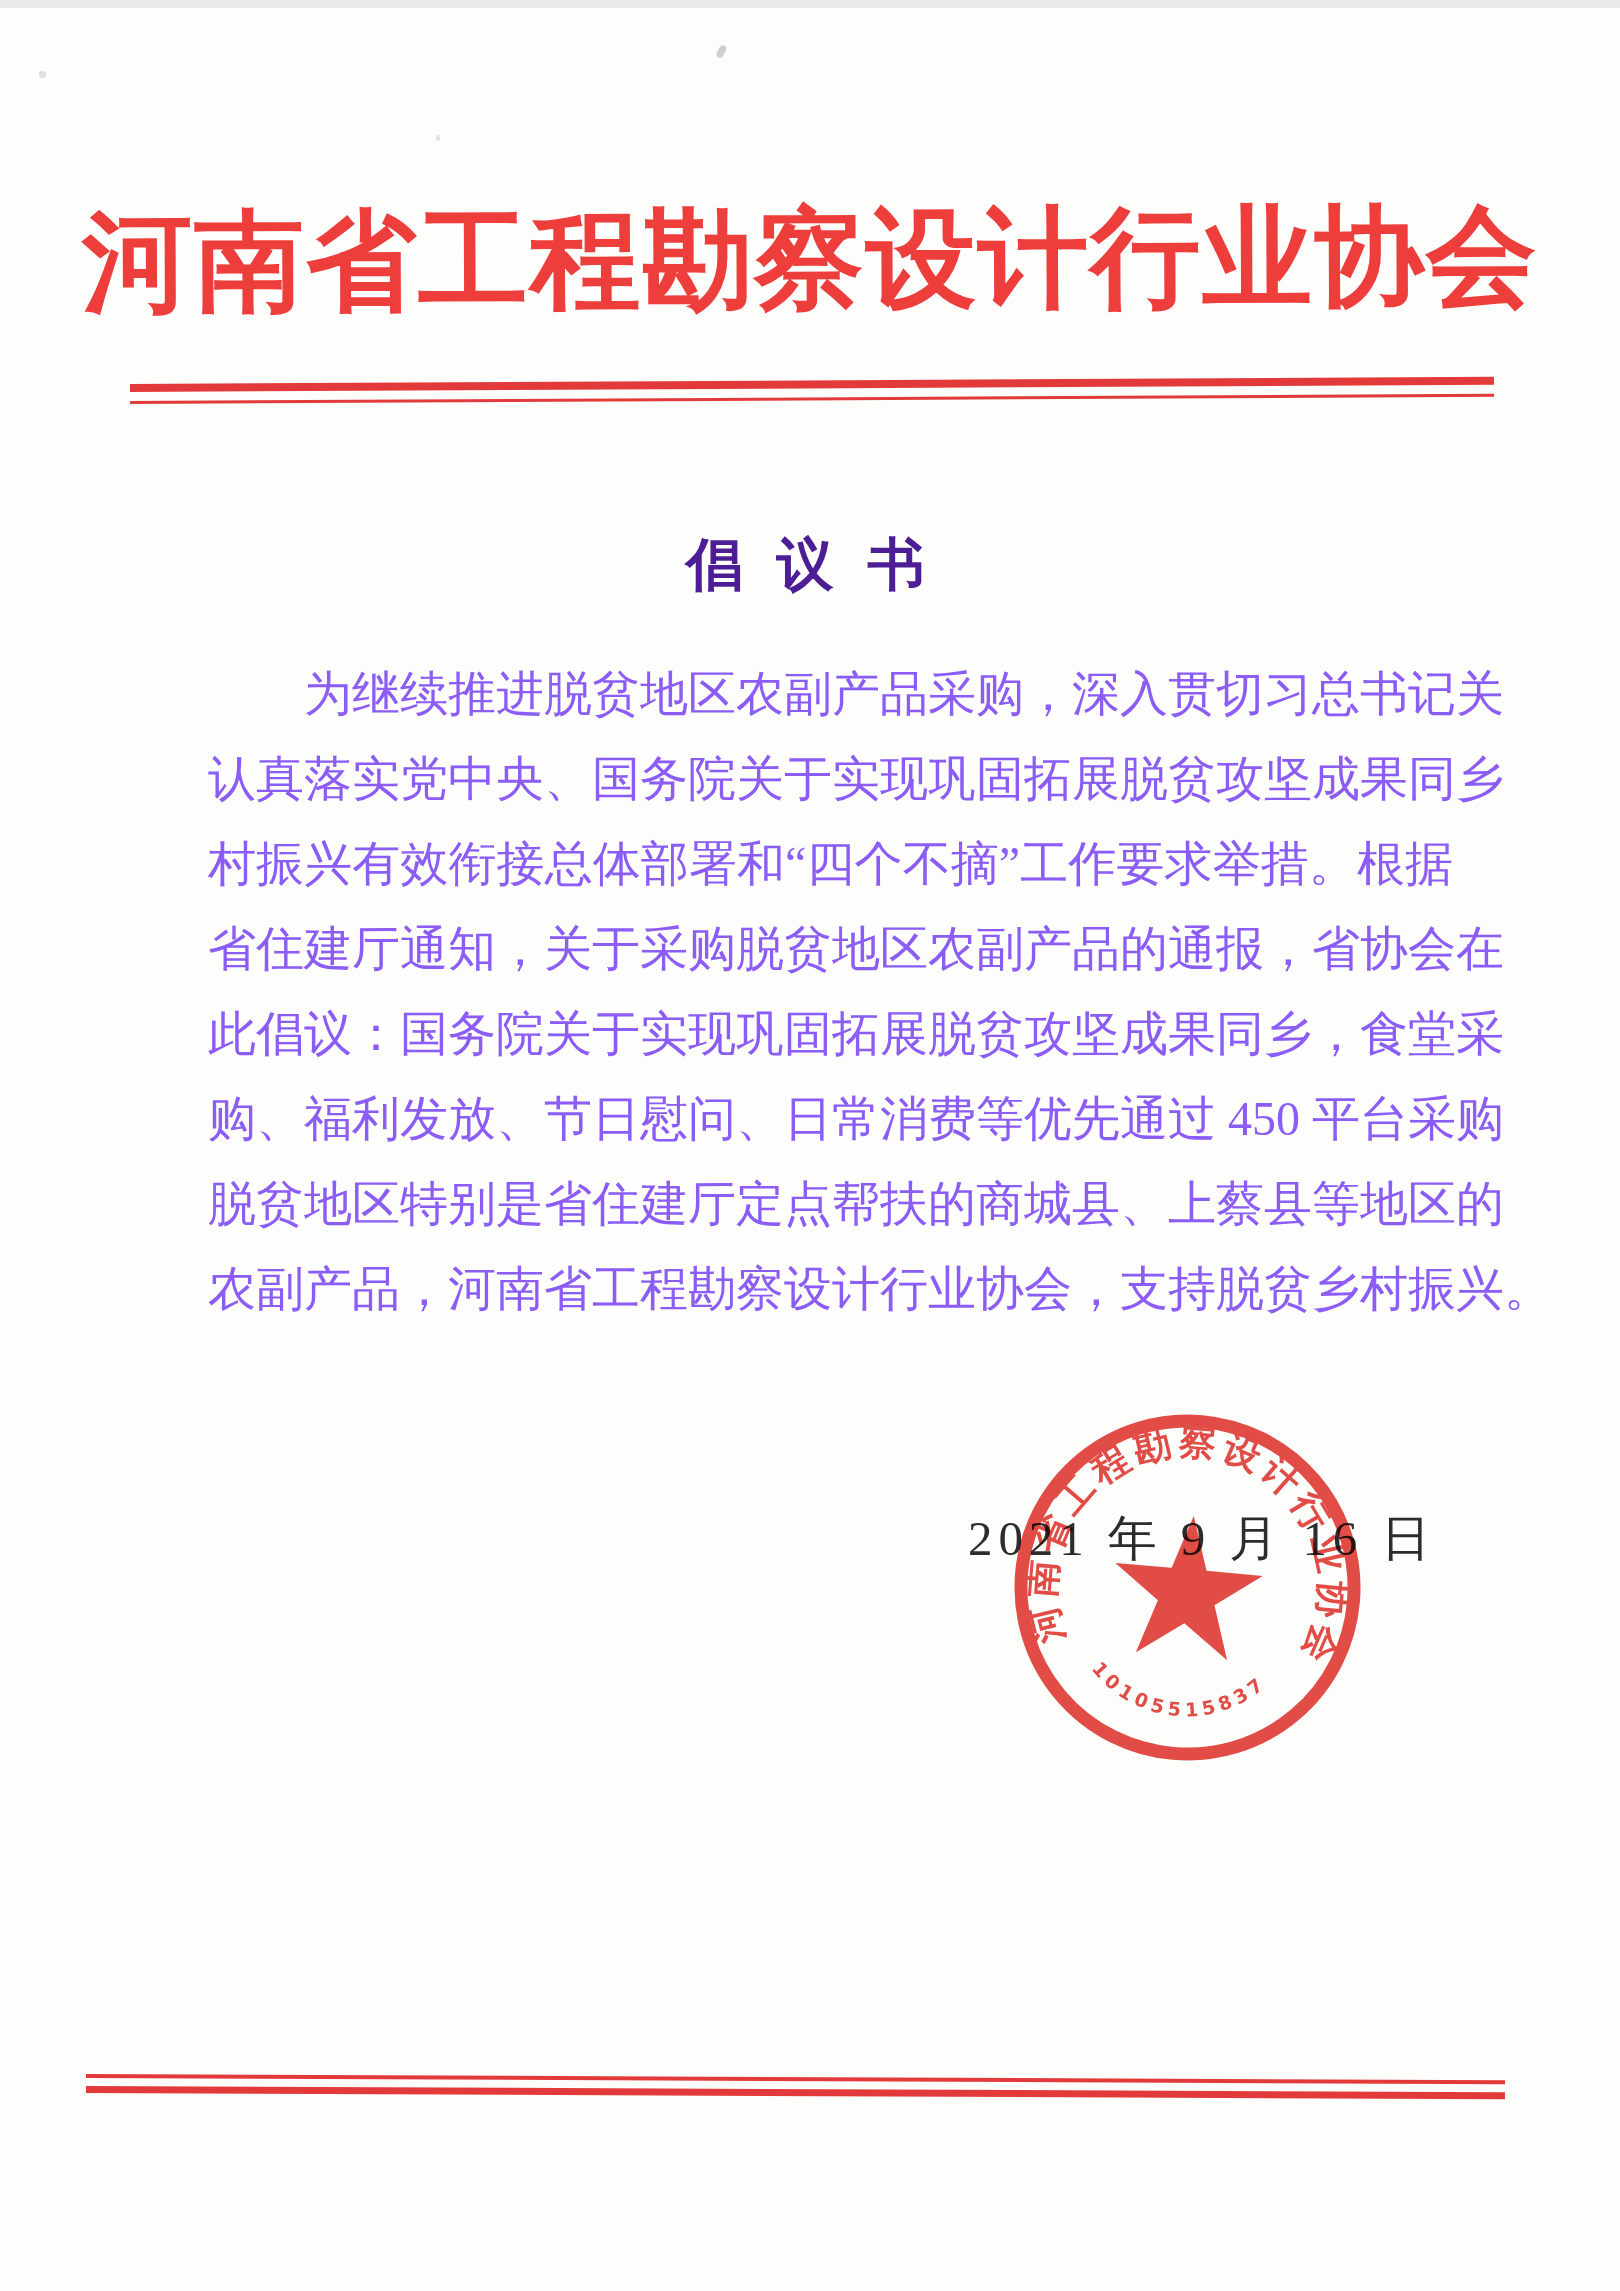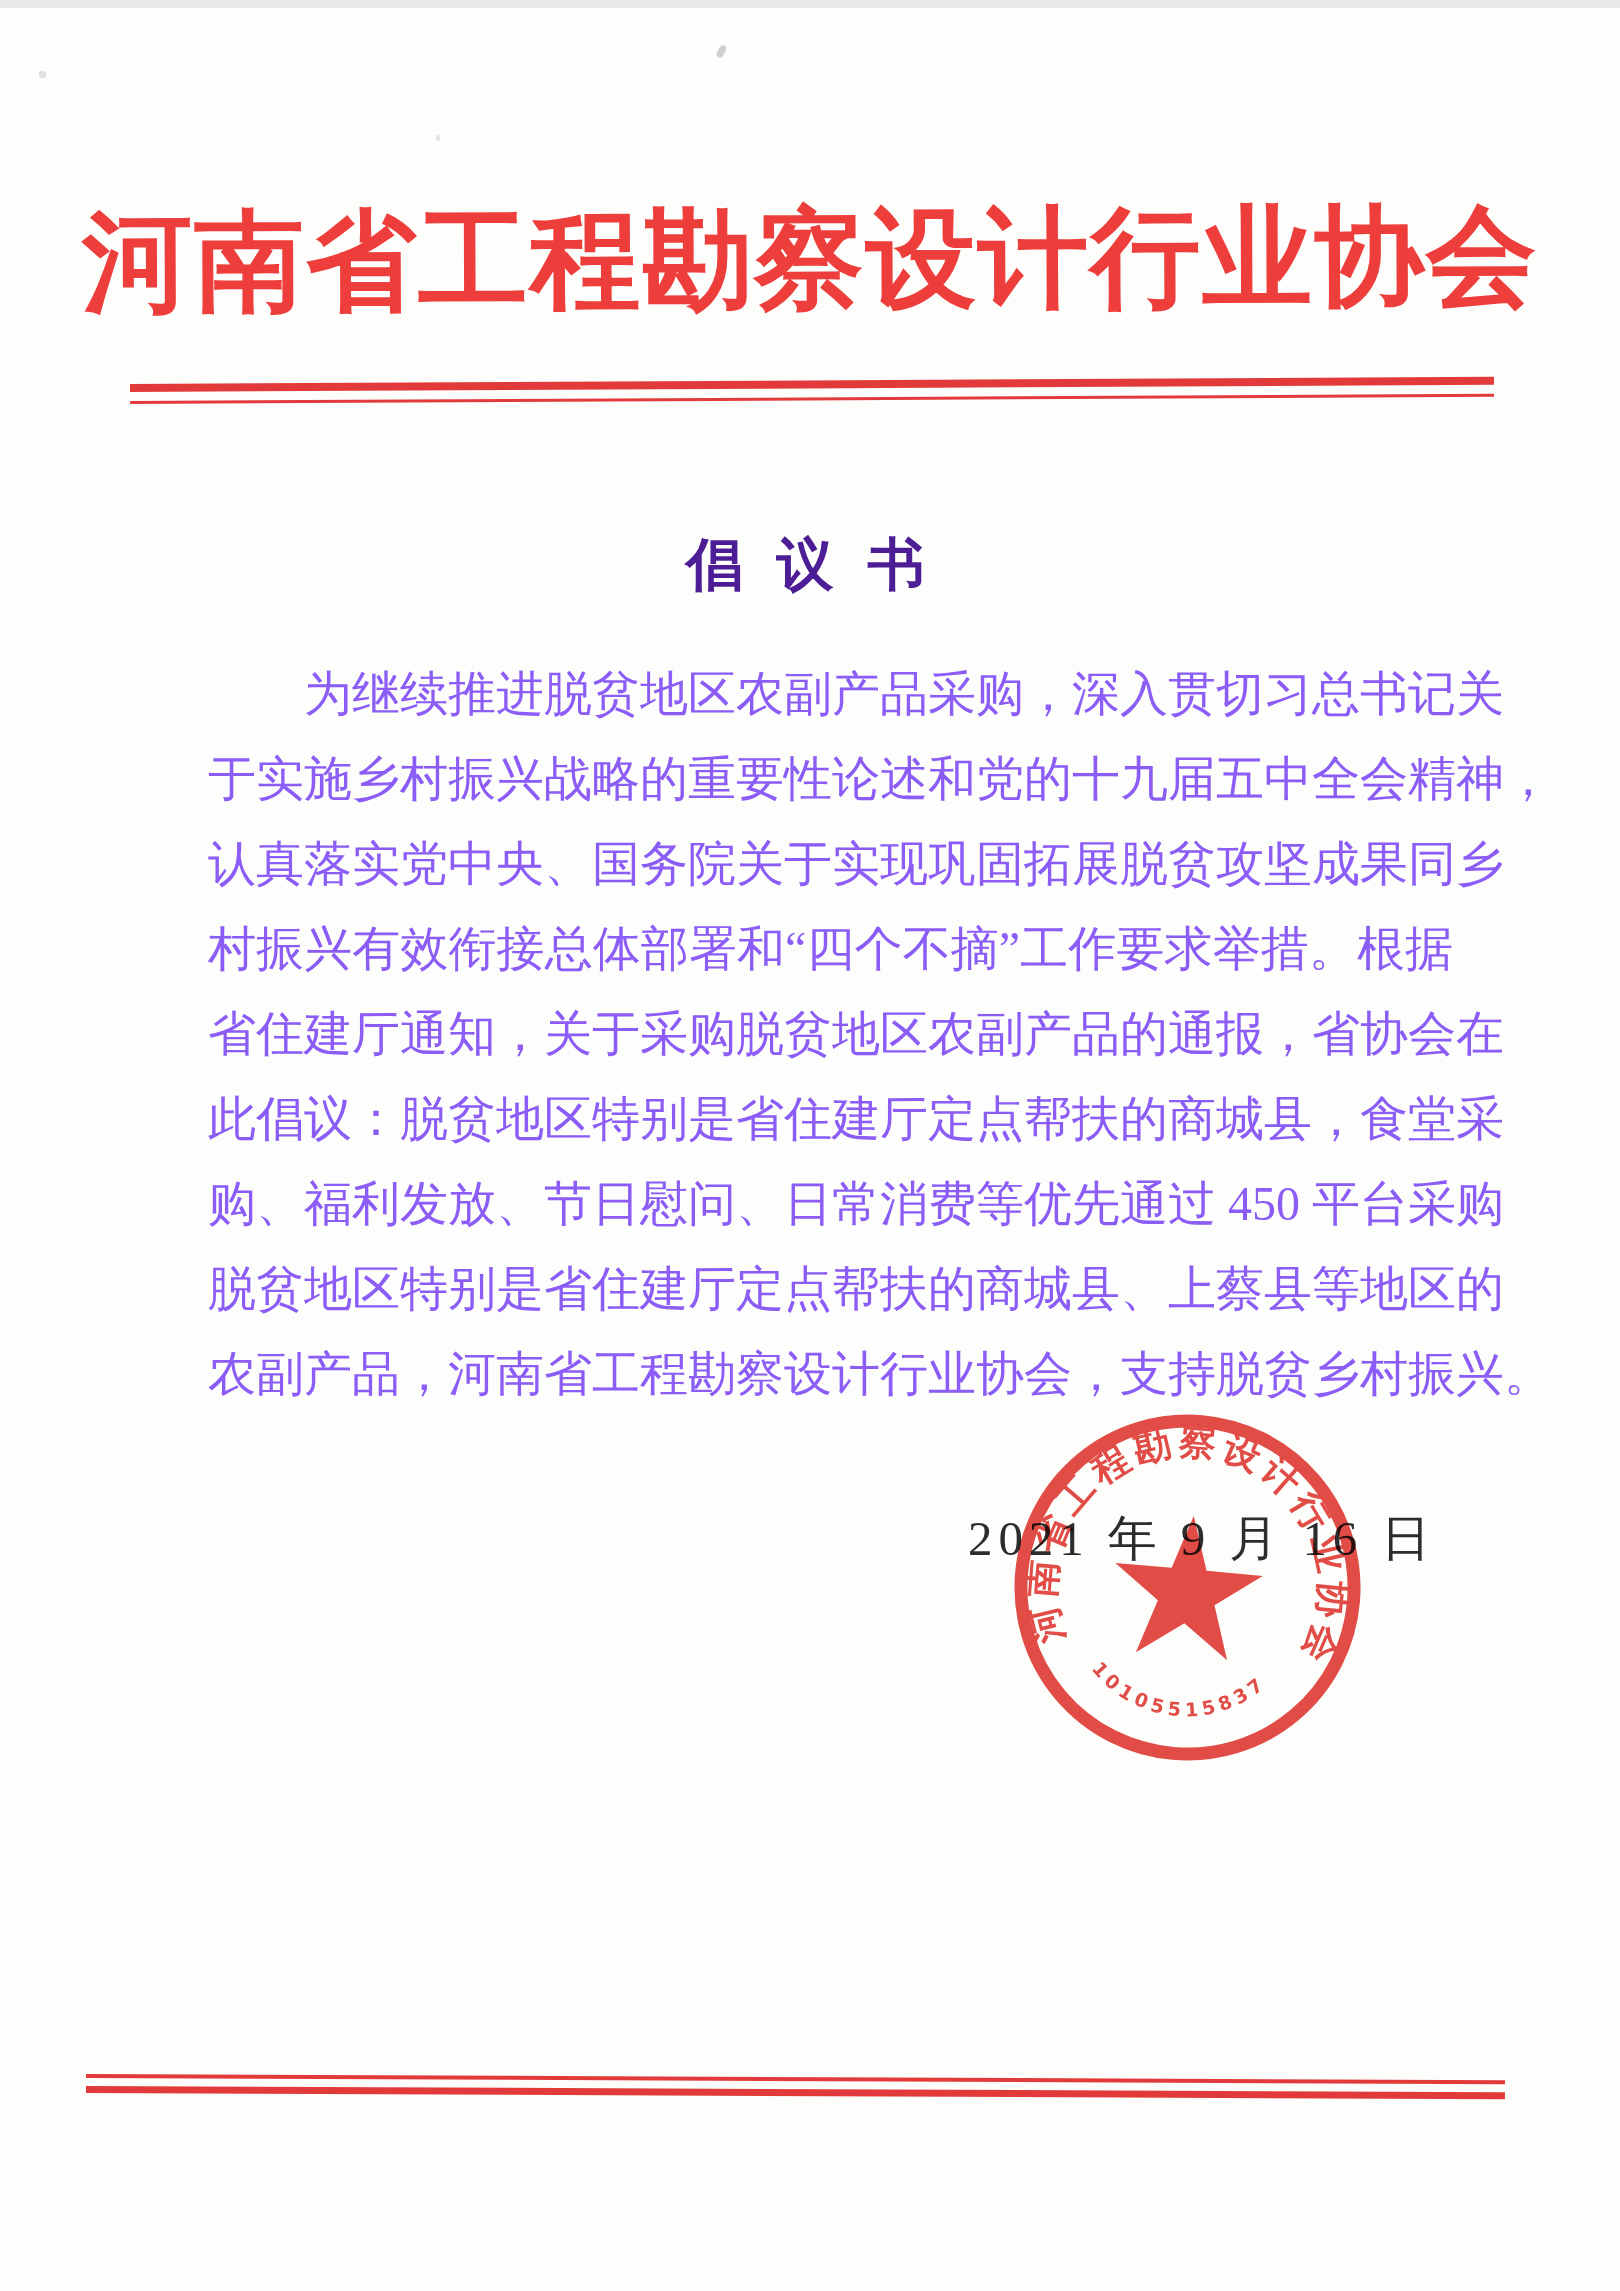--- a/index.html
+++ b/index.html
@@ -110,25 +110,24 @@
   <div class="rule-top">
     <div class="thick"></div>
     <div class="gap"></div>
     <div class="thin"></div>
   </div>
 
   <div class="doc-heading">倡 议 书</div>
 
   <div class="body-text">
     <div class="body-line indent">为继续推进脱贫地区农副产品采购，深入贯切习总书记关</div>
-    <div class="body-line">于实施乡村振兴战略的重要性论述和党的十九届五中全会精神，</div>
     <div class="body-line">认真落实党中央、国务院关于实现巩固拓展脱贫攻坚成果同乡</div>
     <div class="body-line">村振兴有效衔接总体部署和“四个不摘”工作要求举措。根据</div>
     <div class="body-line">省住建厅通知，关于采购脱贫地区农副产品的通报，省协会在</div>
-    <div class="body-line">此倡议：脱贫地区特别是省住建厅定点帮扶的商城县，食堂采</div>
+    <div class="body-line">此倡议：国务院关于实现巩固拓展脱贫攻坚成果同乡，食堂采</div>
     <div class="body-line">购、福利发放、节日慰问、日常消费等优先通过 450 平台采购</div>
     <div class="body-line">脱贫地区特别是省住建厅定点帮扶的商城县、上蔡县等地区的</div>
     <div class="body-line last">农副产品，河南省工程勘察设计行业协会，支持脱贫乡村振兴。</div>
   </div>
 
   <div class="doc-date">2021 年 9 月 16 日</div>
 
   <div class="seal">
     <svg viewBox="0 0 360 360" xmlns="http://www.w3.org/2000/svg">
       <defs>

